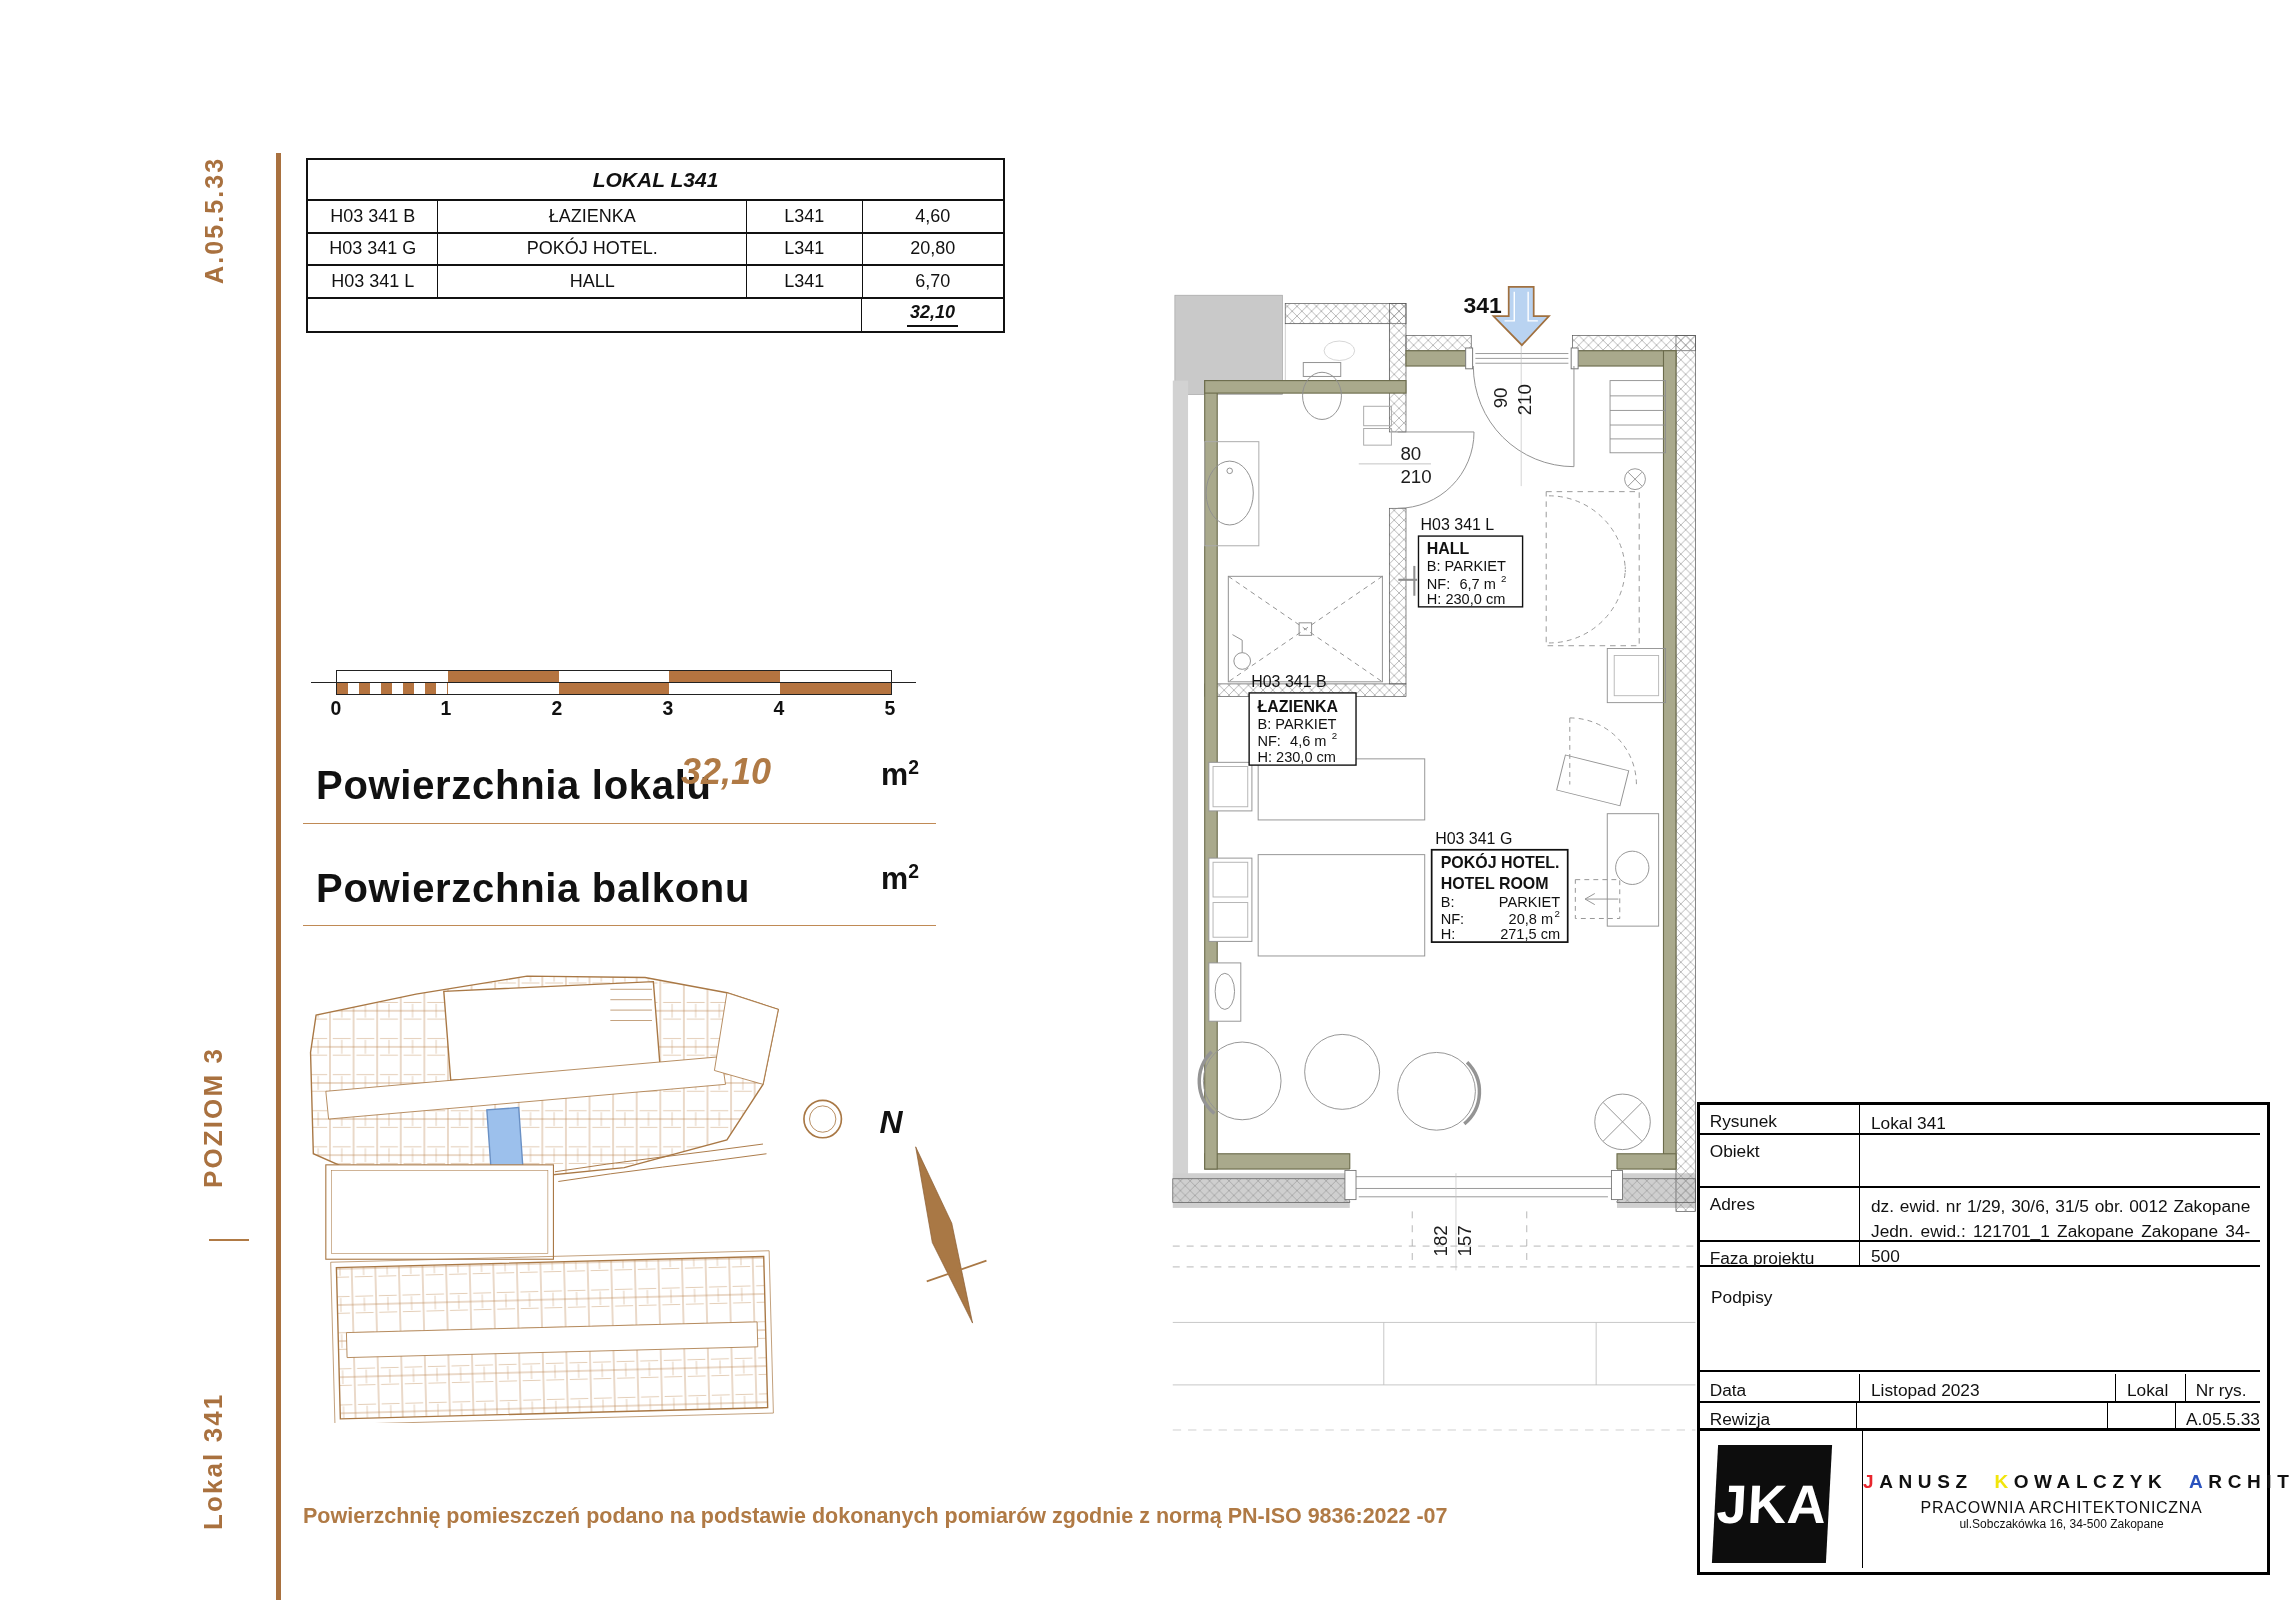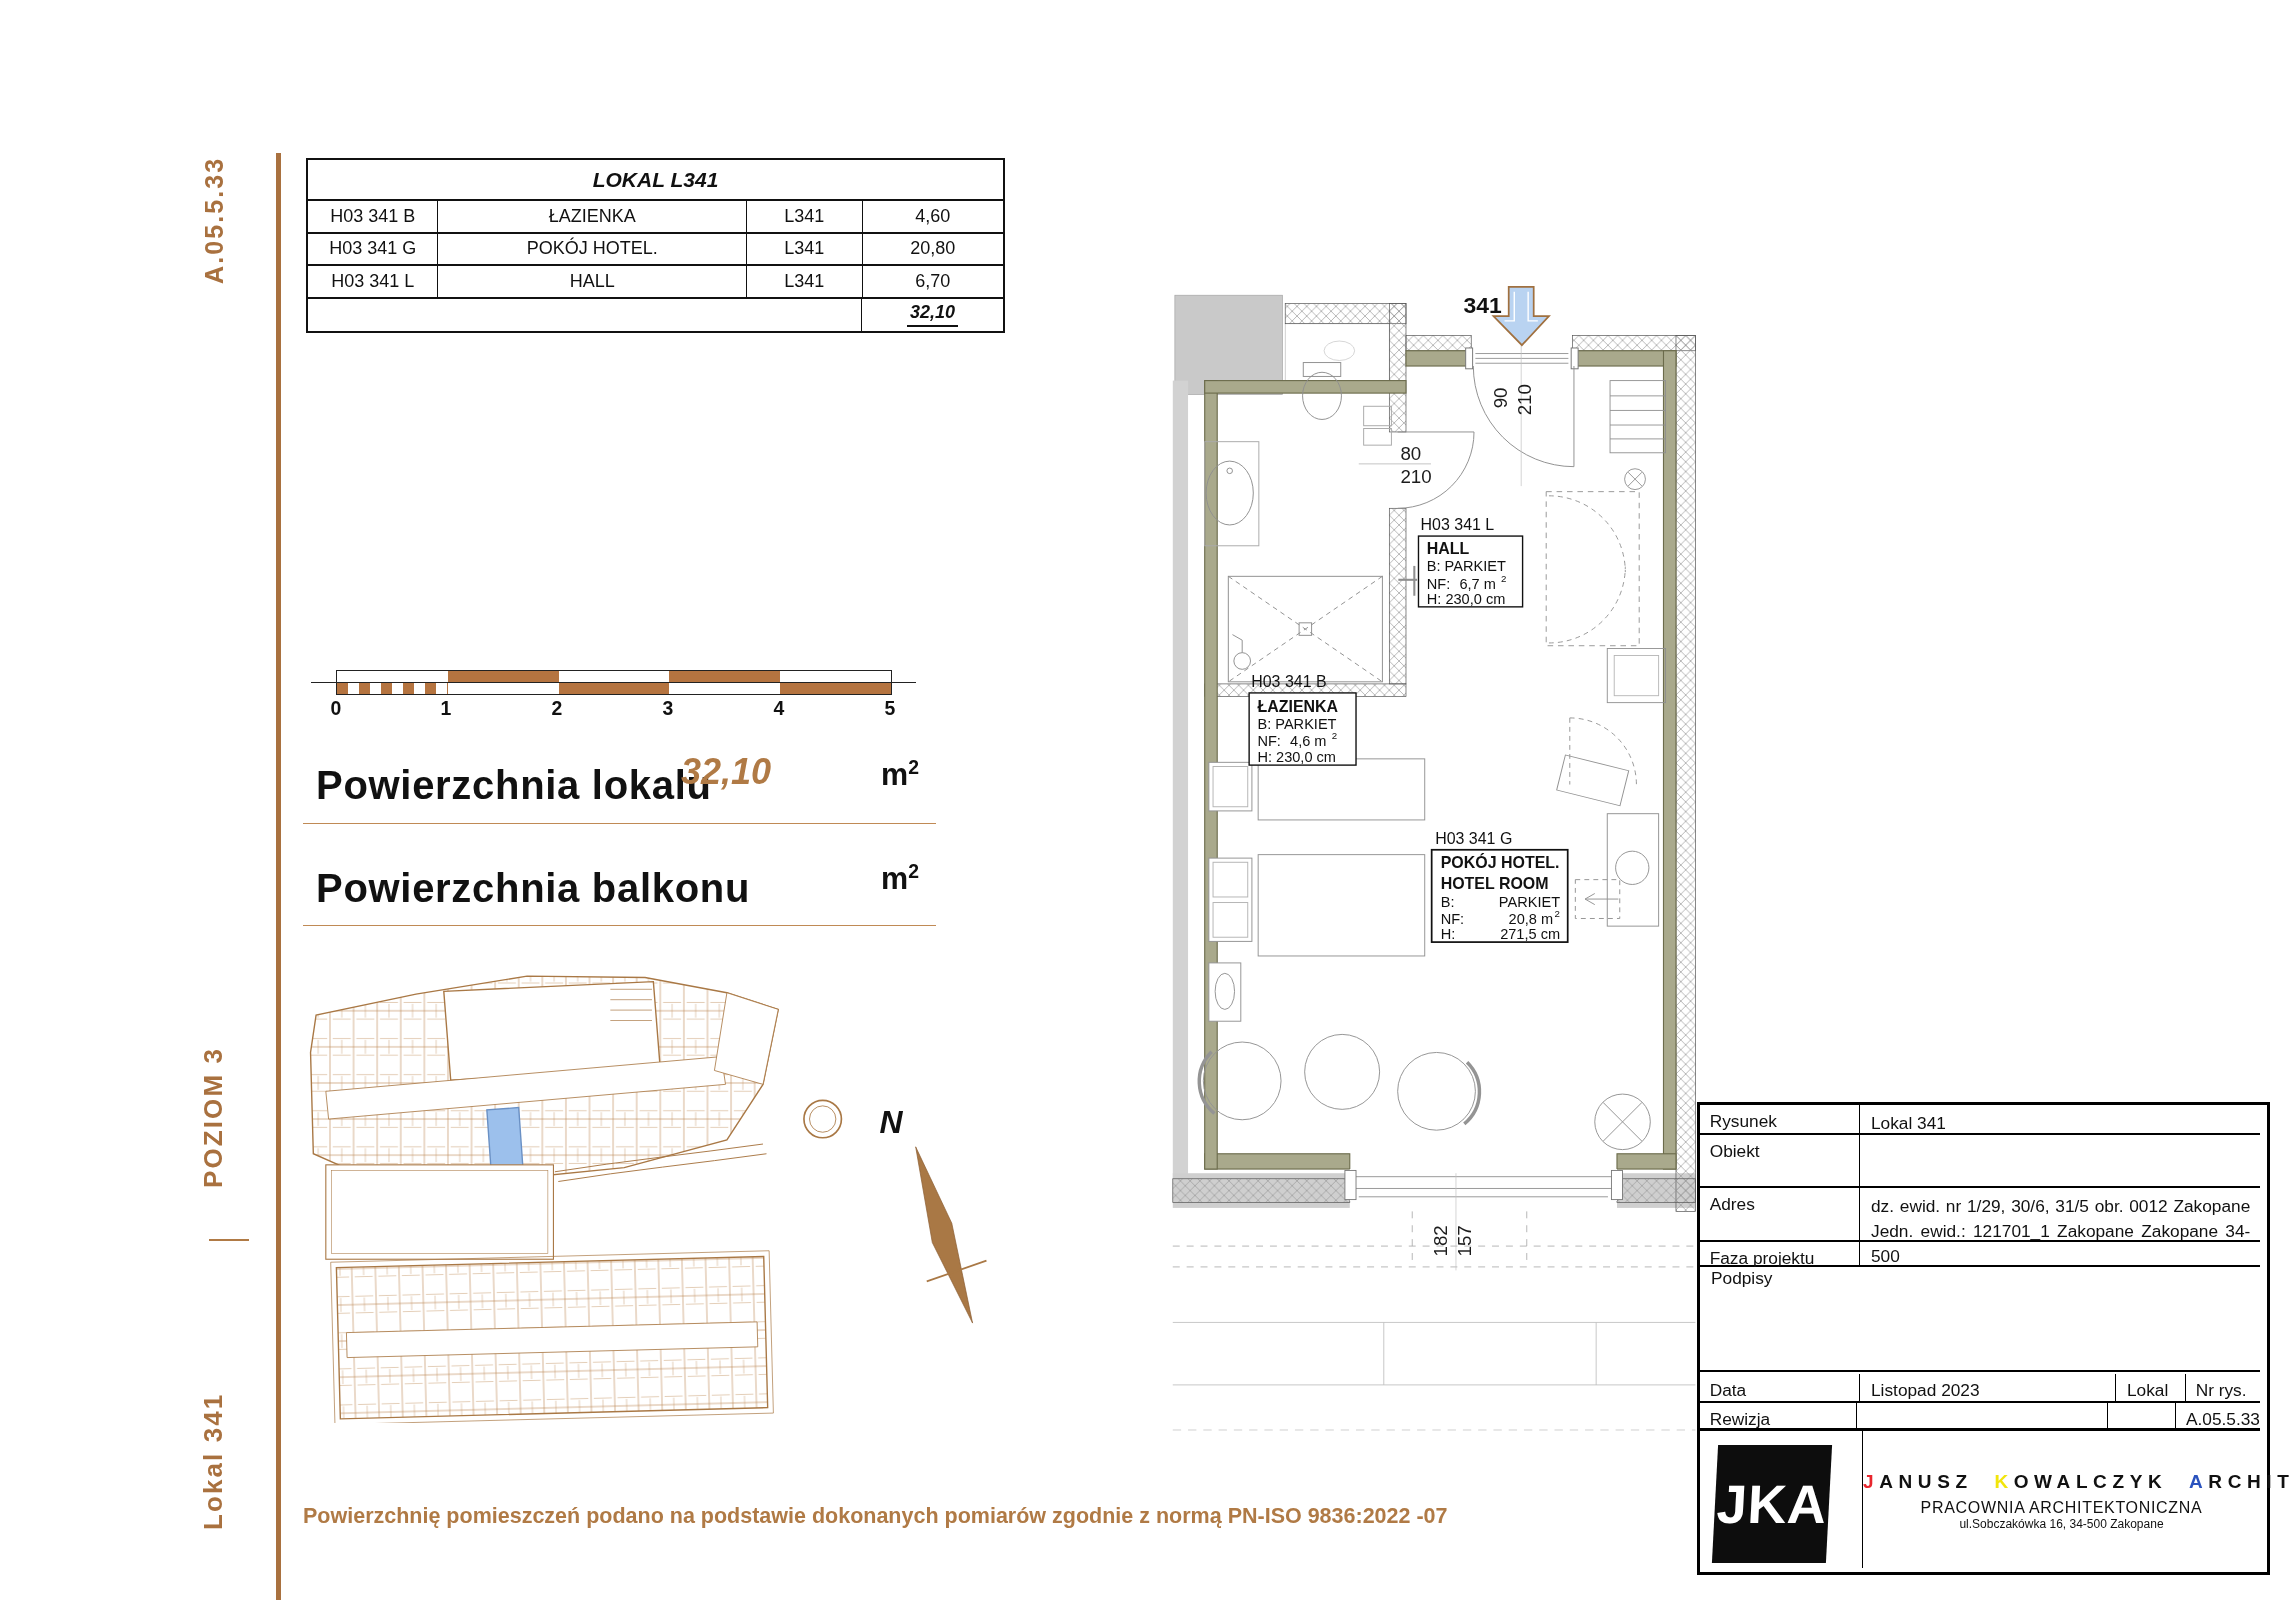--- a/index.html
+++ b/index.html
@@ -373,21 +373,21 @@
     </div>
     <div class="trow" style="top:83px;height:52px">
       <div class="tlabel">Adres</div>
       <div class="tval">dz. ewid. nr 1/29, 30/6, 31/5 obr. 0012 Zakopane Jedn. ewid.: 121701_1 Zakopane Zakopane 34-500</div>
     </div>
     <div class="trow" style="top:137px;height:23px">
       <div class="tlabel">Faza projektu</div>
       <div class="tval"></div>
     </div>
     <div class="trow" style="top:162px;height:103px;border-bottom-width:2.8px">
-      <div style="flex:1;padding:1px 0 0 11px">Podpisy</div>
+      <div style="flex:1;padding:20px 0 0 11px">Podpisy</div>
     </div>
     <div class="trow" style="top:269px;height:27px">
       <div class="tlabel">Data</div>
       <div class="celldiv" style="width:256px">Listopad 2023</div>
       <div class="celldiv" style="width:70px">Lokal</div>
       <div style="flex:1;padding:5.6px 0 0 9.7px">Nr rys.</div>
     </div>
     <div class="trow" style="top:298px;height:25px;border-bottom-width:3.5px">
       <div class="tlabel">Rewizja</div>
       <div class="celldiv" style="width:256px"></div>

